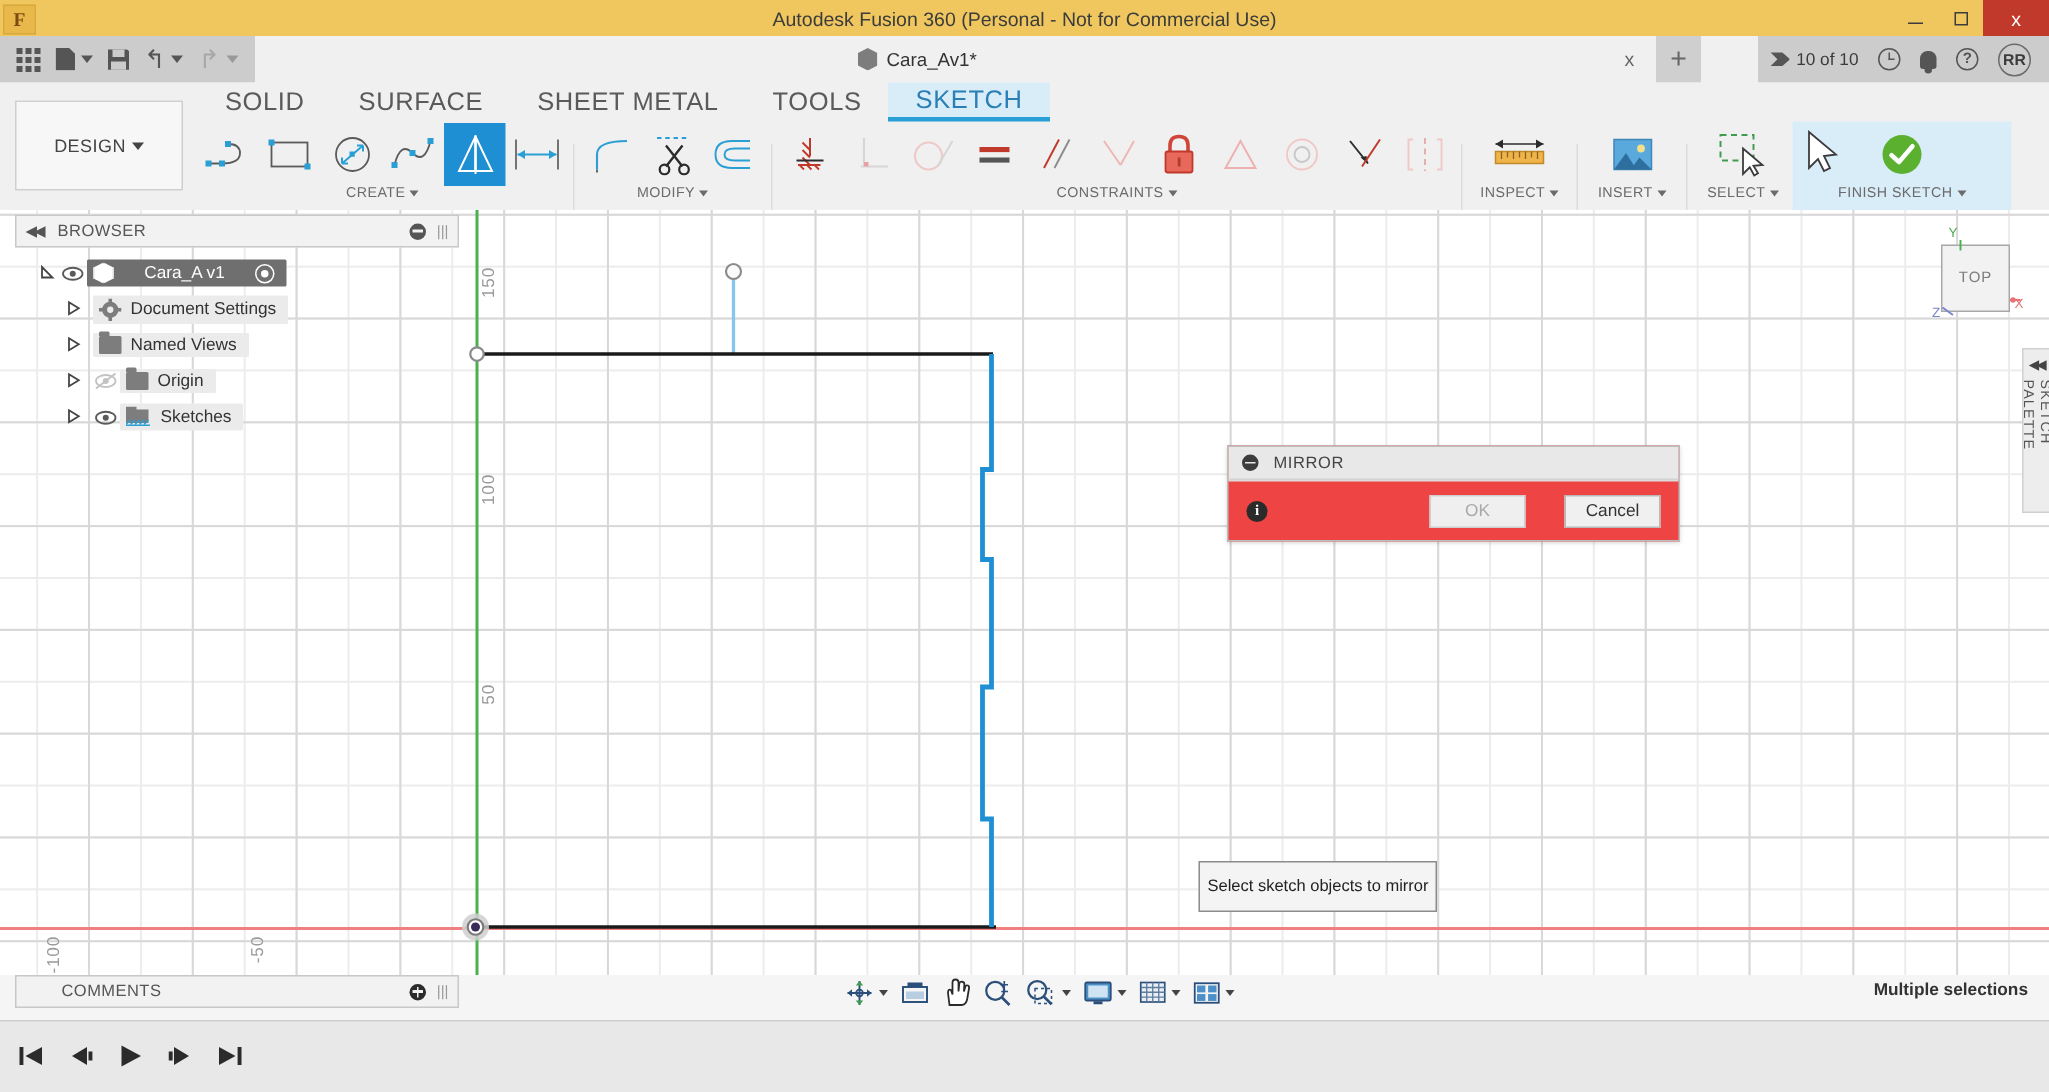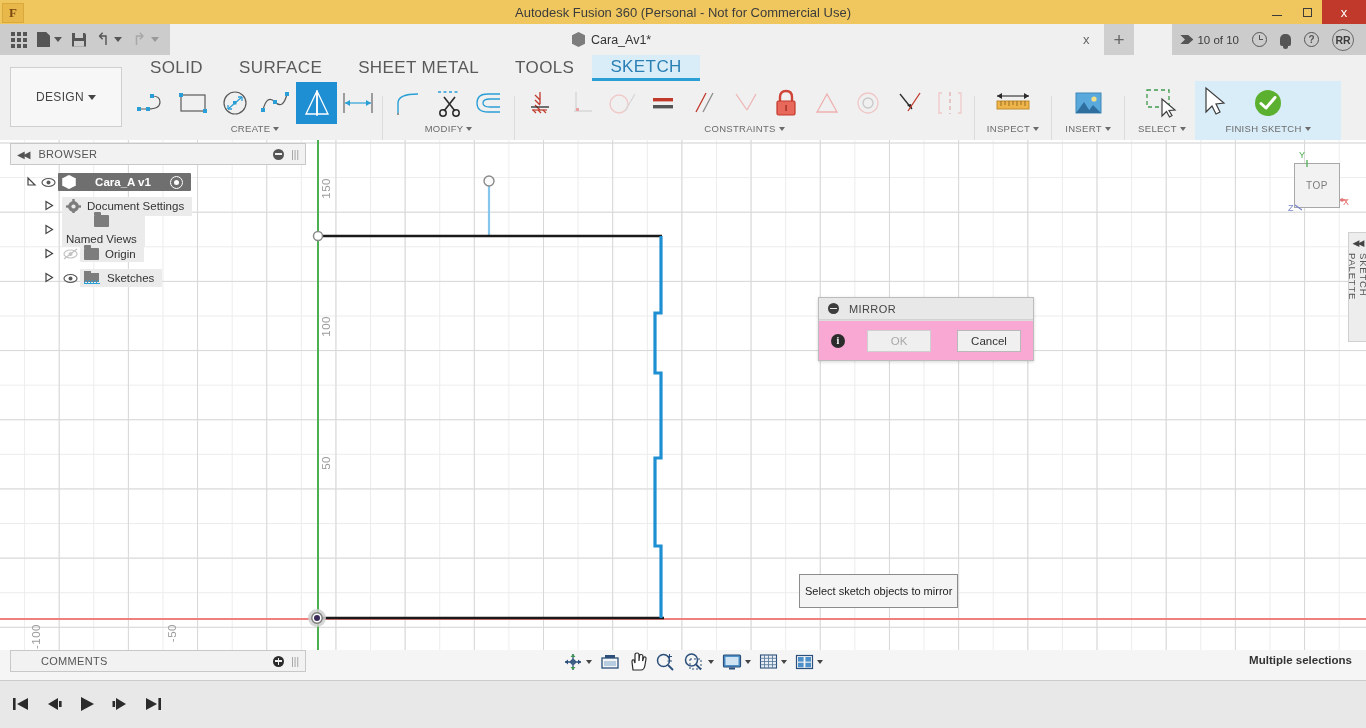--- a/index.html
+++ b/index.html
@@ -170,22 +170,22 @@
     position: absolute; font-size: 11.5px; color: #9a9a9a;
     writing-mode: vertical-rl; text-orientation: mixed; transform: rotate(180deg);
     letter-spacing: .5px;
   }
 
   
   .sk { position: absolute; left: 0; top: 0; width: 1366px; height: 728px; pointer-events: none; }
 
   
   .mirror-dlg {
-    position: absolute; left: 818px; top: 297px; width: 216px;
-    background: #f9a8d4; border: 1px solid #bcbcbc; box-shadow: 0 1px 3px rgba(0,0,0,.16);
+    position: absolute; left: 818px; top: 297px; width: 302px;
+    background: #ef4444; border: 1px solid #bcbcbc; box-shadow: 0 1px 3px rgba(0,0,0,.16);
   }
   .dlg-head { height: 22px; background: #e8e8e8; border-bottom: 1px solid #d2d2d2;
     display: flex; align-items: center; padding: 0 9px; gap: 10px; }
   .dlg-min { width: 11px; height: 11px; border-radius: 50%; background: #3d3d3d; position: relative; }
   .dlg-min::after { content:""; position:absolute; left:2px; top:4.7px; width:7px; height:1.6px; background:#e8e8e8; }
   .dlg-title { font-size: 11px; color: #444; letter-spacing: .4px; }
   .dlg-body { padding: 11px 0 18px 0; height: 94px; }
   .dlg-row { display: flex; align-items: center; height: 30px; padding: 0 10px; }
   .dlg-lbl { width: 72px; font-size: 11.5px; color: #333; }
   .sel-btn {
@@ -613,21 +613,21 @@
 
   <div class="browser">
     <span class="br-collapse">◀◀</span>
     <span class="br-title">BROWSER</span>
     <span class="br-dot"></span>
     <span class="br-grip">|||</span>
   </div>
 
   <div class="tree">
 
-    <div class="trow" style="padding-left:14px;font-weight:bold;">
+    <div class="trow" style="padding-left:14px;">
       <span class="tri open">
         <svg width="11" height="11">
             <path d="M2 2 L2 9 L9 9 Z" fill="none" stroke="#444" stroke-width="1.2"></path>
           </svg>
       </span>
       <span class="eye">
         <svg width="15" height="11">
             <ellipse cx="7.5" cy="5.5" rx="6.5" ry="4" fill="none" stroke="#5a5a5a" stroke-width="1.2"></ellipse>
           <circle cx="7.5" cy="5.5" r="2" fill="#5a5a5a"></circle>
           </svg>
@@ -663,21 +663,21 @@
         <span>Document Settings</span>
       </span>
     </div>
 
     <div class="trow" style="padding-left:32px;">
       <span class="tri">
         <svg width="10" height="11">
             <path d="M2 1.5 L8.5 5.5 L2 9.5 Z" fill="none" stroke="#444" stroke-width="1.2"></path>
           </svg>
       </span>
-      <span class="tnode" style="margin-left:6px;flex-direction:column;">
+      <span class="tnode" style="margin-left:6px;">
         <span class="tfolder"></span>
         <span>Named Views</span>
       </span>
     </div>
 
     <div class="trow" style="padding-left:32px;">
       <span class="tri">
         <svg width="10" height="11">
             <path d="M2 1.5 L8.5 5.5 L2 9.5 Z" fill="none" stroke="#444" stroke-width="1.2"></path>
           </svg>

